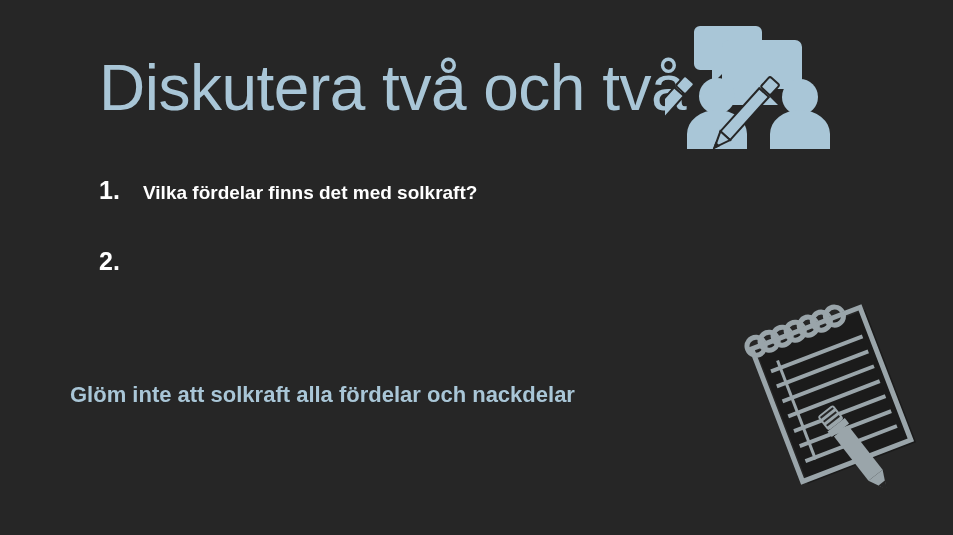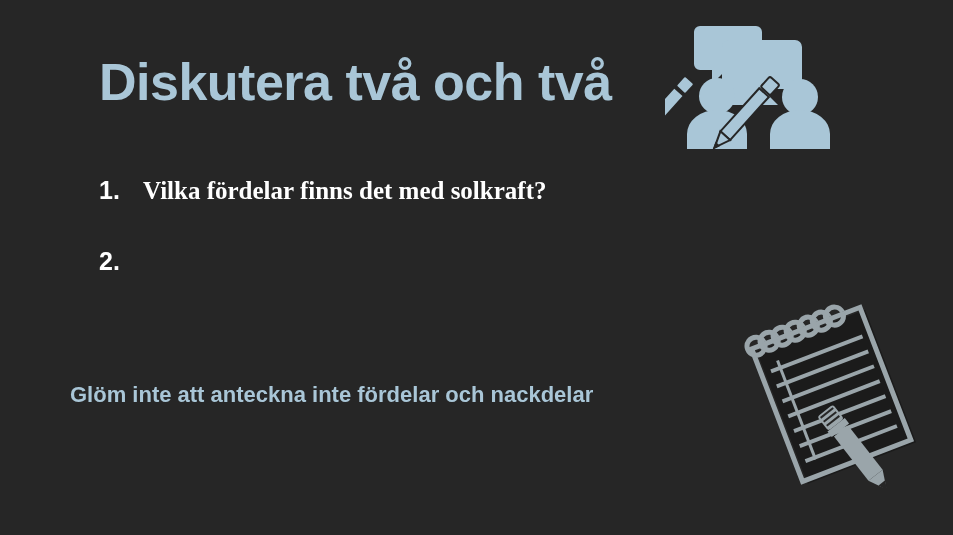--- a/index.html
+++ b/index.html
@@ -16,22 +16,22 @@
     height: 535px;
     background: #262626;
     overflow: hidden;
   }
 
   
   #title {
     position: absolute;
     left: 99px;
     top: 53px;
-    font-size: 52px;
-    font-weight: bold;
+    font-size: 64px;
+    font-weight: normal;
     color: #a9c6d7;
     letter-spacing: -0.5px;
     white-space: nowrap;
     line-height: 1.12;
   }
 
   
   #question-list {
     position: absolute;
     left: 99px;
@@ -44,25 +44,24 @@
     margin-bottom: 42px;
   }
   .q-num {
     width: 44px;
     flex: 0 0 44px;
     font-size: 25px;
     font-weight: bold;
     color: #ffffff;
   }
   .q-text {
-    font-size: 25px;
+    font-size: 19px;
     font-weight: bold;
     color: #ffffff;
     white-space: nowrap;
-    font-family: Liberation Serif, serif;
   }
 
   
   #footer-note {
     position: absolute;
     left: 70px;
     top: 382px;
     font-size: 22px;
     font-weight: bold;
     color: #a9c6d7;
@@ -98,21 +97,21 @@
       <span class="q-num">1.</span>
       <span class="q-text">Vilka fördelar finns det med solkraft?</span>
     </div>
 
     <div class="q-item">
       <span class="q-num">2.</span>
     </div>
 
   </div>
 
-  <div id="footer-note">Glöm inte att anteckna inte fördelar och nackdelar</div>
+  <div id="footer-note">Glöm inte att solkraft alla fördelar och nackdelar</div>
 
   <svg id="discussion-icon" viewBox="0 0 200 150">
     <g fill="#a9c6d7">
 
       <path d="M35 8 h56 a6 6 0 0 1 6 6 v32 a6 6 0 0 1 -6 6 h-30 l-14 14 v-14 h-12 a6 6 0 0 1 -6 -6 v-32 a6 6 0 0 1 6 -6 z"></path>
 
       <path d="M64 22 h66 a7 7 0 0 1 7 7 v35 a7 7 0 0 1 -7 7 h-33 l16 16 h-49 a7 7 0 0 1 -7 -7 v-51 a7 7 0 0 1 7 -7 z"></path>
 
       <circle cx="52" cy="78" r="18"></circle>
       <path d="M22 131 v-15 a30 24 0 0 1 60 0 v15 z"></path>

